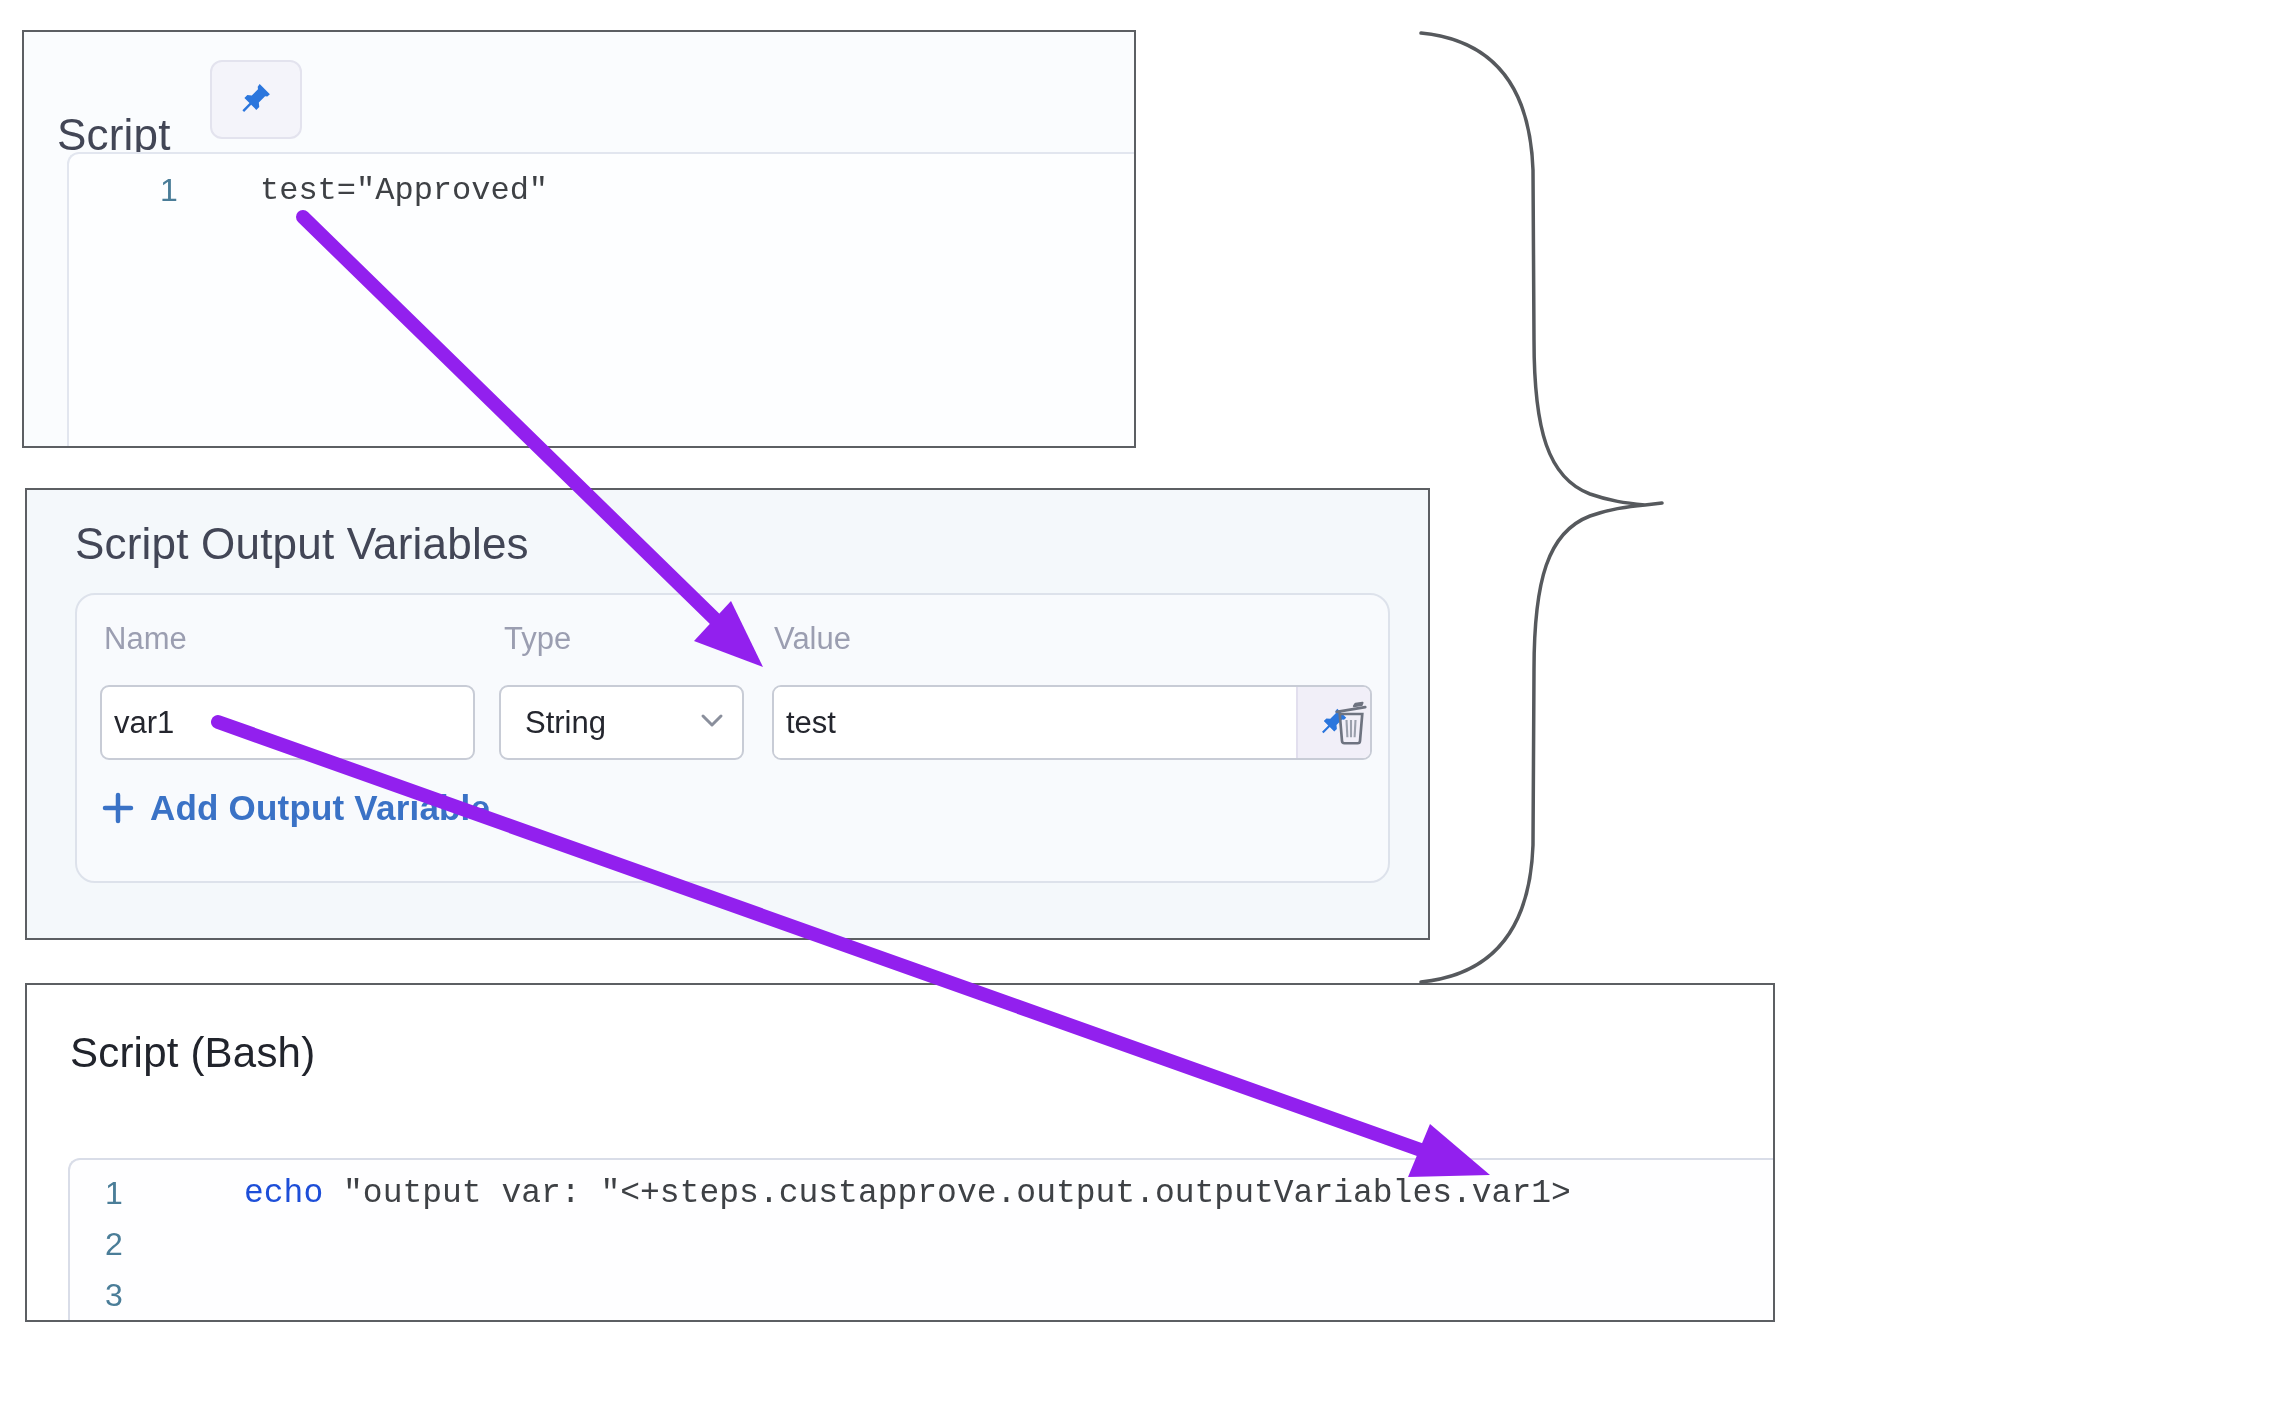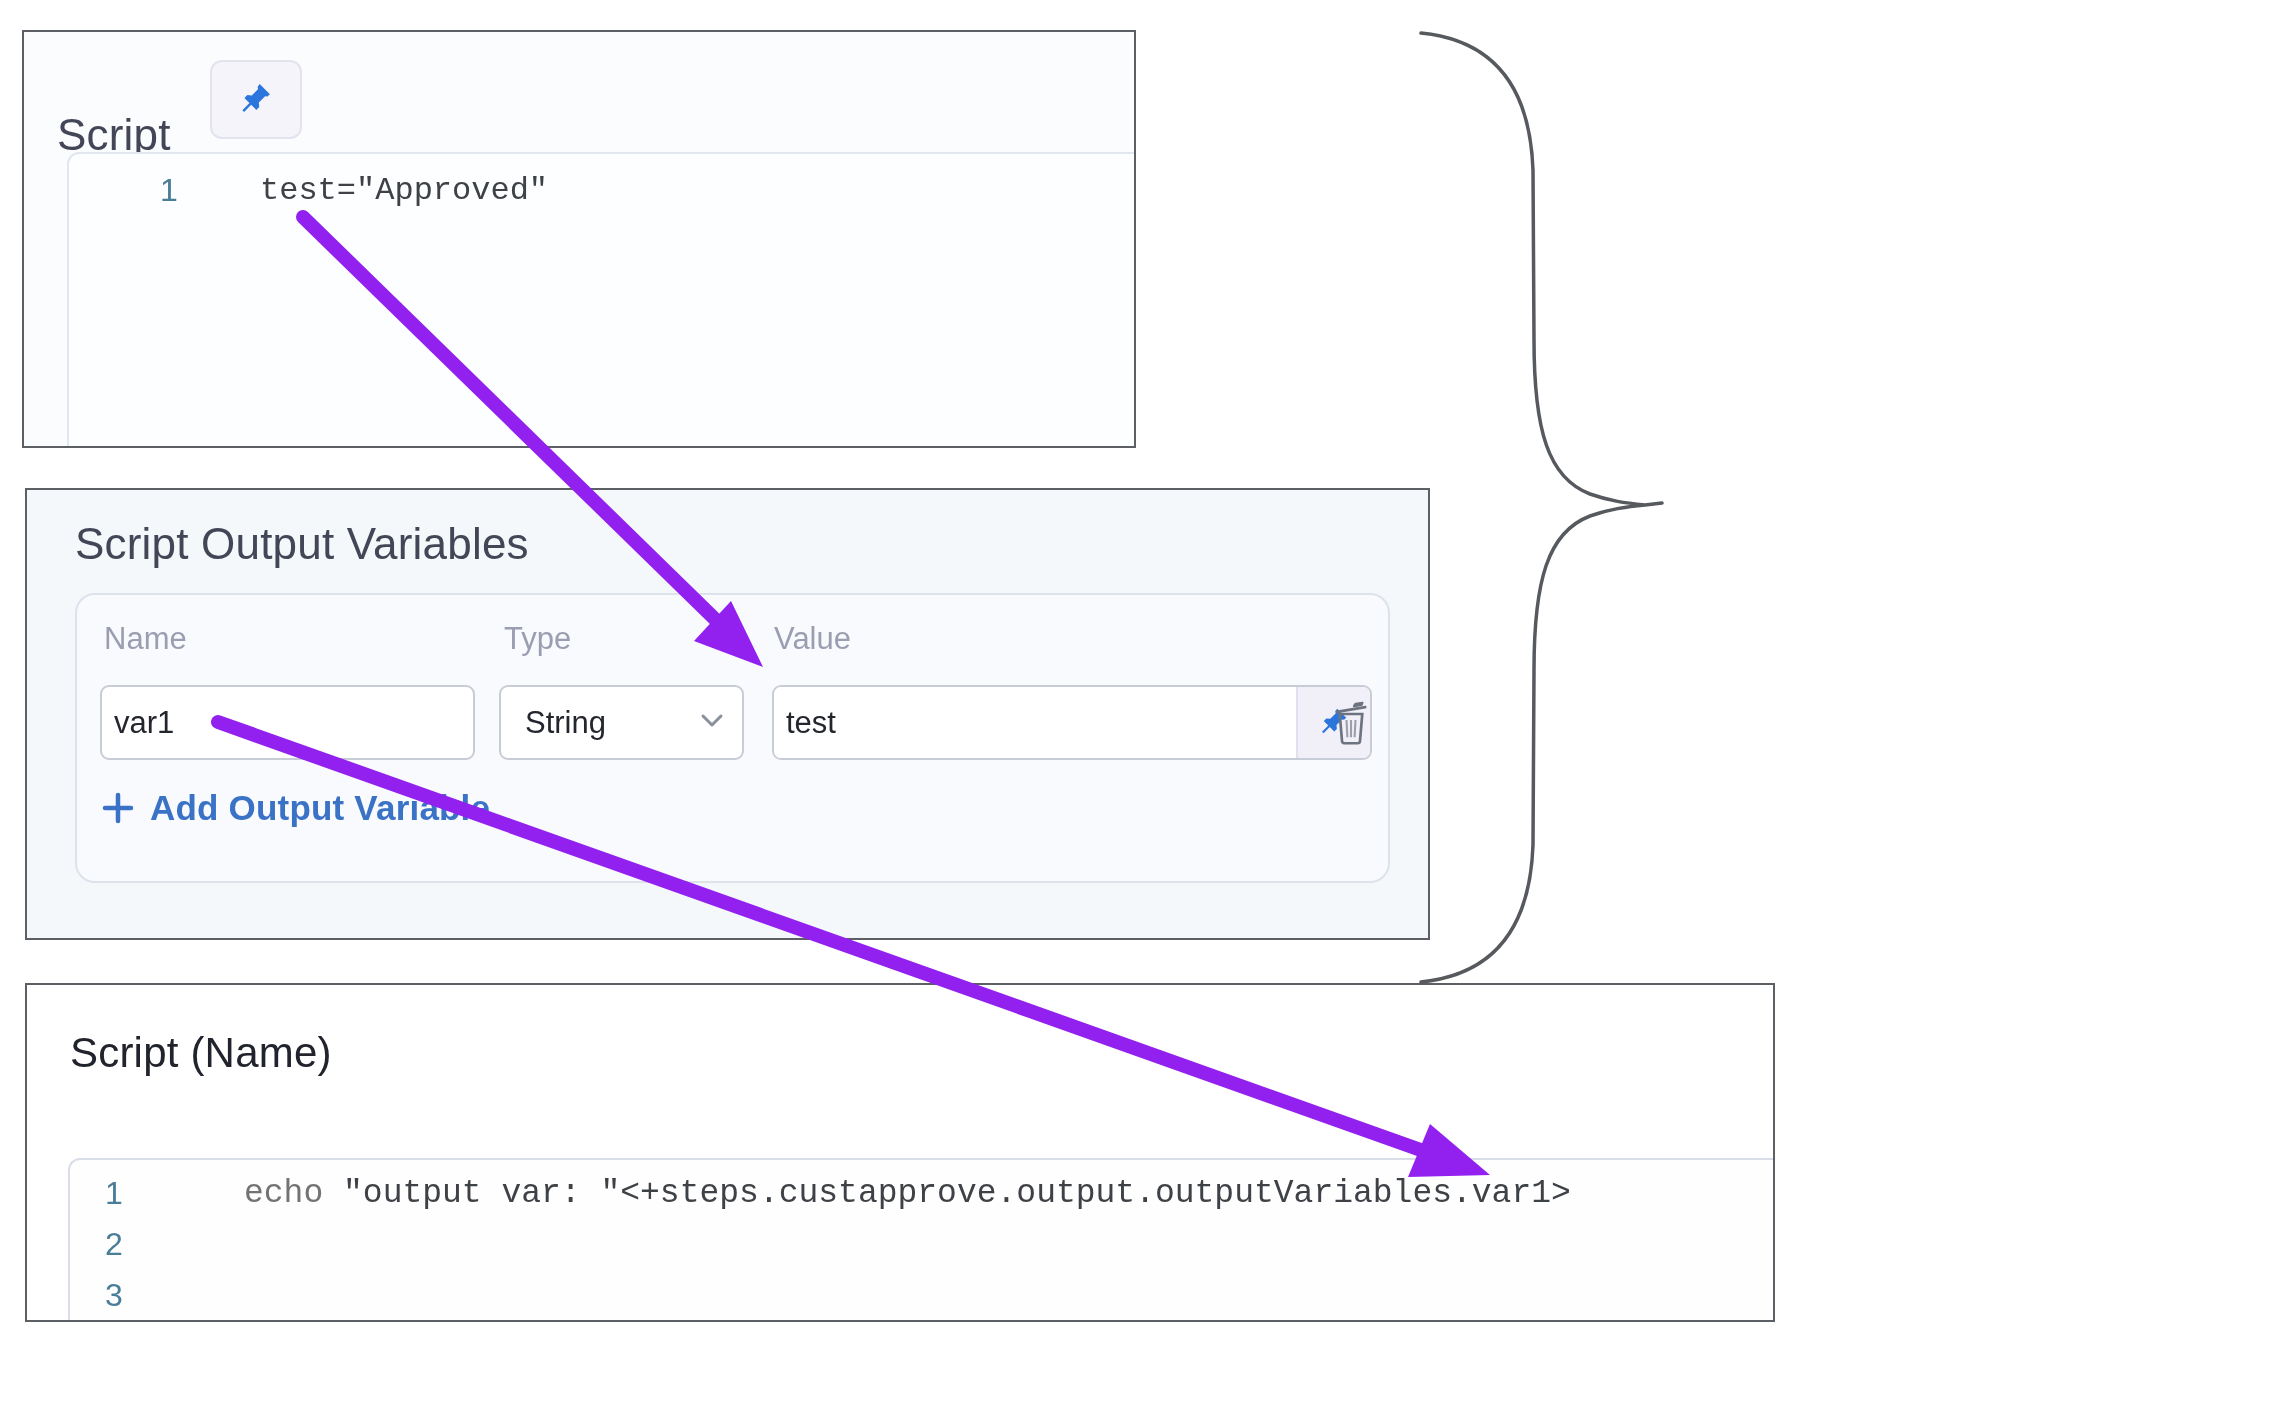--- a/index.html
+++ b/index.html
@@ -34,21 +34,21 @@
   .code-row{display:flex;align-items:center;white-space:pre;}
   #editor-top .code-row{margin-top:18px;}
   #editor-bash .code-row{height:51px;}
   #editor-bash .code-row:first-child{margin-top:8px;}
   .line-num{color:#4a7d98;font-size:32px;text-align:center;flex:0 0 auto;}
   #editor-top .line-num{width:60px;margin-left:70px;}
   #editor-bash .line-num{width:60px;margin-left:14px;}
   .code-text{font-family:"Liberation Mono","DejaVu Sans Mono",monospace;color:#3e4145;}
   #editor-top .code-text{font-size:32px;margin-left:61px;}
   #editor-bash .code-text{font-size:33px;margin-left:100px;}
-  .kw{color:#737373;}
+  .kw{color:#1d4ed8;}
 
   .vars-card{
     position:absolute;left:48px;top:103px;width:1315px;height:290px;box-sizing:border-box;
     background:#f8fafd;border:2px solid #dde2eb;border-radius:20px;
   }
   .col-label{position:absolute;top:26px;color:#9b9eb1;font-size:31px;}
   #label-name{left:27px;}
   #label-type{left:427px;}
   #label-value{left:697px;}
   .field{position:absolute;top:90px;height:75px;box-sizing:border-box;}
@@ -150,21 +150,21 @@
               <line x1="16" y1="3" x2="16" y2="29" stroke="#3a72c6" stroke-width="4.5" stroke-linecap="round"></line>
               <line x1="3" y1="16" x2="29" y2="16" stroke="#3a72c6" stroke-width="4.5" stroke-linecap="round"></line>
             </svg>
         </span>
         <span class="add-text">Add Output Variable</span>
       </div>
     </div>
   </div>
 
   <div class="panel" id="panel-bash">
-    <div class="panel-title">Script (Name)</div>
+    <div class="panel-title">Script (Bash)</div>
     <div class="code-editor" id="editor-bash">
       <div class="code-row">
         <span class="line-num">1</span>
         <span class="code-text"><span class="kw">echo</span><span> "output var: "&lt;+steps.custapprove.output.outputVariables.var1&gt;</span></span>
       </div>
       <div class="code-row">
         <span class="line-num">2</span>
         <span class="code-text"></span>
       </div>
       <div class="code-row">

